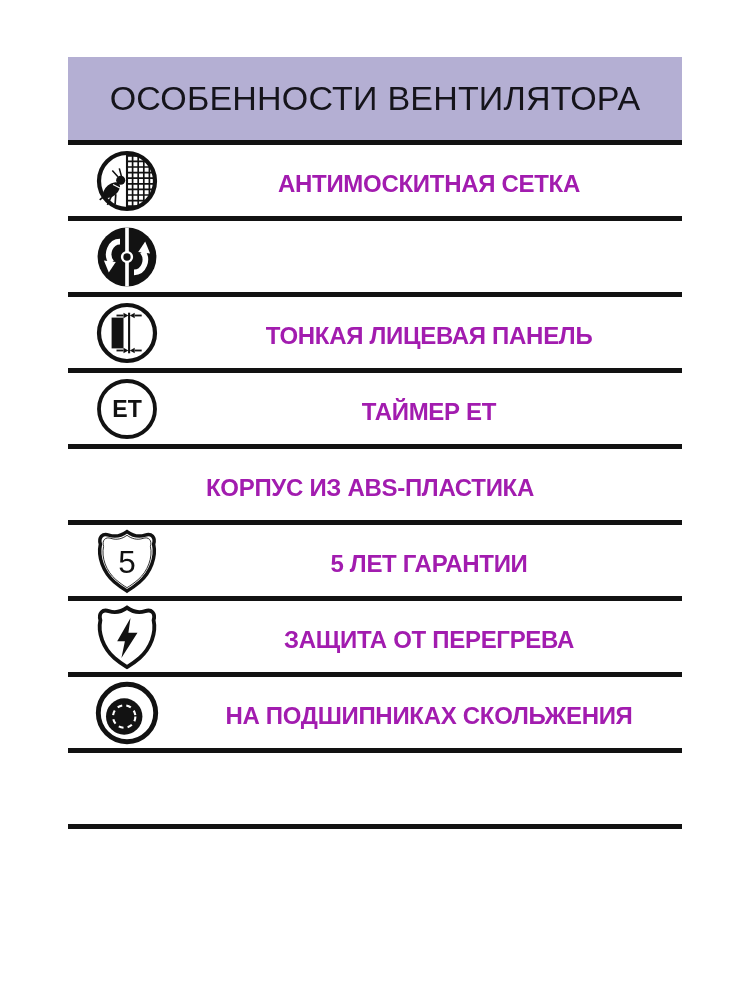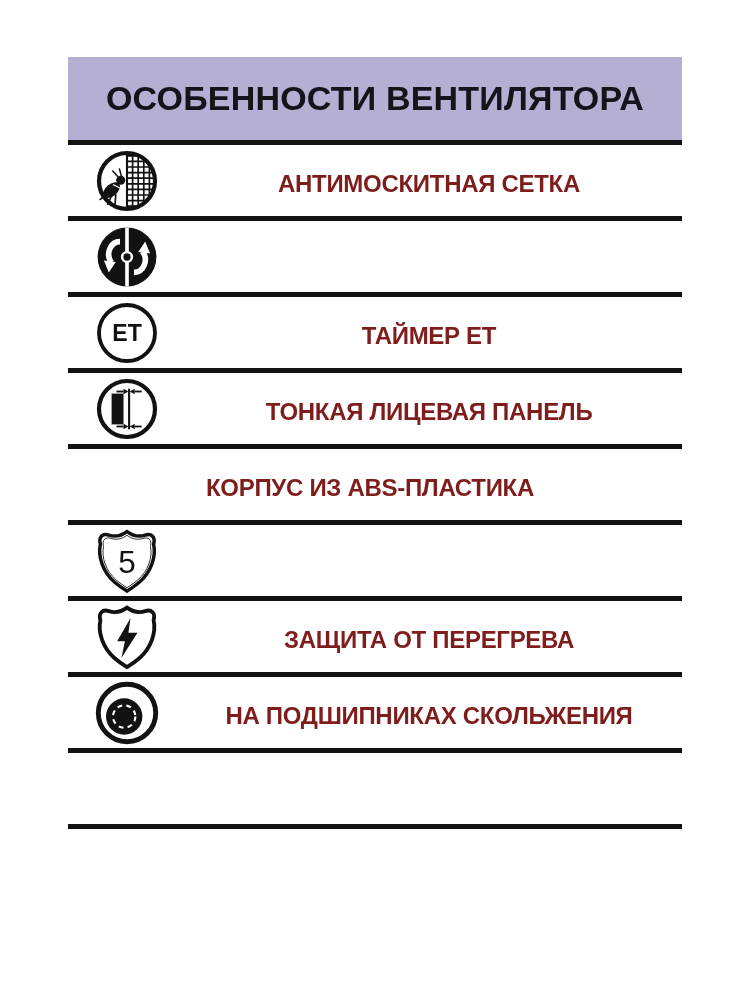--- a/index.html
+++ b/index.html
@@ -4,33 +4,33 @@
 <style>
   * { margin:0; padding:0; box-sizing:border-box; }
   body { font-family:"Liberation Sans", sans-serif; background:#ffffff; }
   .page { position:relative; width:750px; height:1000px; background:#ffffff; overflow:hidden; }
   .content { position:absolute; left:68px; top:57px; width:614px; }
   .header {
     height:83px; background:#b4afd3;
     display:flex; align-items:center; justify-content:center;
   }
   .header-title {
-    font-size:34px; font-weight:700; color:#15141b; letter-spacing:0.2px;
+    font-size:34px; font-weight:400; color:#15141b; letter-spacing:0.2px;
     white-space:nowrap;
   }
   .feature-list { border-bottom:5px solid #121212; }
   .feature-row {
     display:flex; align-items:center; height:76px;
     border-top:5px solid #121212; background:#ffffff;
   }
   .icon-slot { width:118px; display:flex; align-items:center; justify-content:center; }
   .icon-slot svg { width:70px; height:70px; overflow:visible; display:block; }
   .feature-text {
     flex:1; text-align:center; padding-right:10px;
-    font-size:24px; font-weight:700; color:#7f1d1d;
+    font-size:24px; font-weight:700; color:#a21caf;
     letter-spacing:-0.3px; line-height:1.18; text-transform:uppercase;margin-top:7px;
   }
   svg text { font-family:"Liberation Sans", sans-serif; fill:#121212; }
 </style>
 </head>
 <body>
 
 <div class="page">
   <div class="content">
 
@@ -77,65 +77,68 @@
     <path d="M60,72 A16,18 0 0 0 72,42" stroke="#ffffff" stroke-width="8" fill="none"></path>
     <polygon points="66,43 83,45 76,28" fill="#ffffff"></polygon>
     <circle cx="50" cy="50" r="7" fill="#121212" stroke="#ffffff" stroke-width="3.5"></circle>
   </svg>
           </div>
   </div>
 
   <div class="feature-row">
     <div class="icon-slot">
             <svg viewBox="0 0 100 100">
-    <circle cx="50" cy="50" r="40" fill="none" stroke="#121212" stroke-width="5.5"></circle>
-    <text x="50" y="62" text-anchor="middle" font-size="33" font-weight="bold">ET</text>
-  </svg>
-          </div>
-    <div class="feature-text">
-            <div>ТАЙМЕР ET</div>
-          </div>
-  </div>
-
-  <div class="feature-row">
-    <div class="icon-slot">
-            <svg viewBox="0 0 100 100">
     <circle cx="50" cy="50" r="40" fill="none" stroke="#121212" stroke-width="6"></circle>
     <rect x="28" y="28" width="17" height="44" fill="#121212"></rect>
     <line x1="53" y1="21" x2="53" y2="79" stroke="#121212" stroke-width="3"></line>
     <line x1="35" y1="25" x2="45" y2="25" stroke="#121212" stroke-width="2.6"></line>
     <polygon points="45,21 45,29 52,25" fill="#121212"></polygon>
     <line x1="71" y1="25" x2="61" y2="25" stroke="#121212" stroke-width="2.6"></line>
     <polygon points="61,21 61,29 54,25" fill="#121212"></polygon>
     <line x1="35" y1="75" x2="45" y2="75" stroke="#121212" stroke-width="2.6"></line>
     <polygon points="45,71 45,79 52,75" fill="#121212"></polygon>
     <line x1="71" y1="75" x2="61" y2="75" stroke="#121212" stroke-width="2.6"></line>
     <polygon points="61,71 61,79 54,75" fill="#121212"></polygon>
   </svg>
           </div>
     <div class="feature-text">
             <div>ТОНКАЯ ЛИЦЕВАЯ ПАНЕЛЬ</div>
           </div>
   </div>
 
   <div class="feature-row">
+    <div class="icon-slot">
+            <svg viewBox="0 0 100 100">
+    <circle cx="50" cy="50" r="40" fill="none" stroke="#121212" stroke-width="5.5"></circle>
+    <text x="50" y="62" text-anchor="middle" font-size="33" font-weight="bold">ET</text>
+  </svg>
+          </div>
+    <div class="feature-text">
+            <div>ТАЙМЕР ET</div>
+          </div>
+  </div>
+
+  <div class="feature-row">
     <div class="feature-text">
             <div>КОРПУС ИЗ ABS-ПЛАСТИКА</div>
           </div>
   </div>
 
   <div class="feature-row">
     <div class="icon-slot">
             <svg viewBox="0 0 100 100">
     <path d="M50,8 C42,14 33,16 24,13 C15,10 9,16 12,26 C8,44 16,66 32,80 C39,86 45,90 50,93
              C55,90 61,86 68,80 C84,66 92,44 88,26 C91,16 85,10 76,13 C67,16 58,14 50,8 Z" fill="none" stroke="#121212" stroke-width="5"></path>
     <path d="M50,8 C42,14 33,16 24,13 C15,10 9,16 12,26 C8,44 16,66 32,80 C39,86 45,90 50,93
              C55,90 61,86 68,80 C84,66 92,44 88,26 C91,16 85,10 76,13 C67,16 58,14 50,8 Z" fill="none" stroke="#121212" stroke-width="1.4" transform="translate(50 52) scale(0.88) translate(-50 -52)"></path>
     <text x="50" y="67" text-anchor="middle" font-size="45" font-weight="500">5</text>
   </svg>
+          </div>
+    <div class="feature-text">
+            <div>5 ЛЕТ ГАРАНТИИ</div>
           </div>
   </div>
 
   <div class="feature-row">
     <div class="icon-slot">
             <svg viewBox="0 0 100 100">
     <path d="M50,8 C42,14 33,16 24,13 C15,10 9,16 12,26 C8,44 16,66 32,80 C39,86 45,90 50,93
              C55,90 61,86 68,80 C84,66 92,44 88,26 C91,16 85,10 76,13 C67,16 58,14 50,8 Z" fill="none" stroke="#121212" stroke-width="5.5"></path>
     <polygon points="55,23 36,56 47,56 42,80 65,44 52,44" fill="#121212"></polygon>
   </svg>

